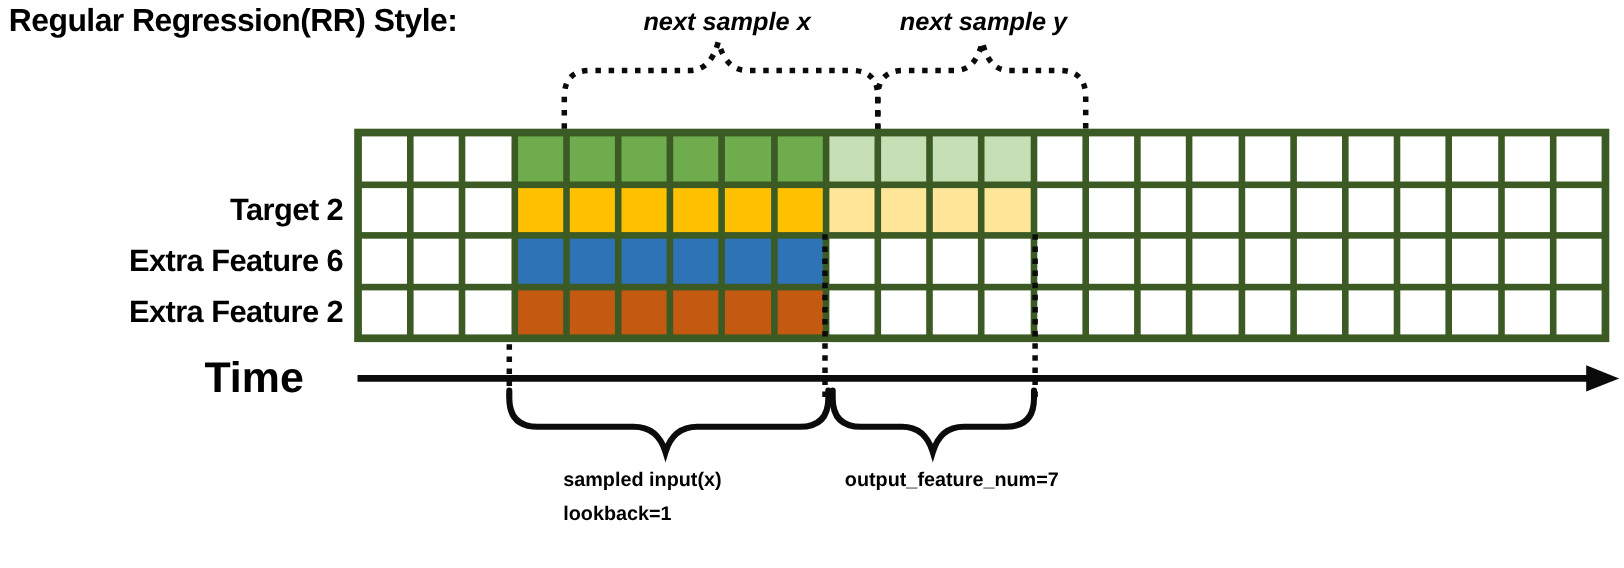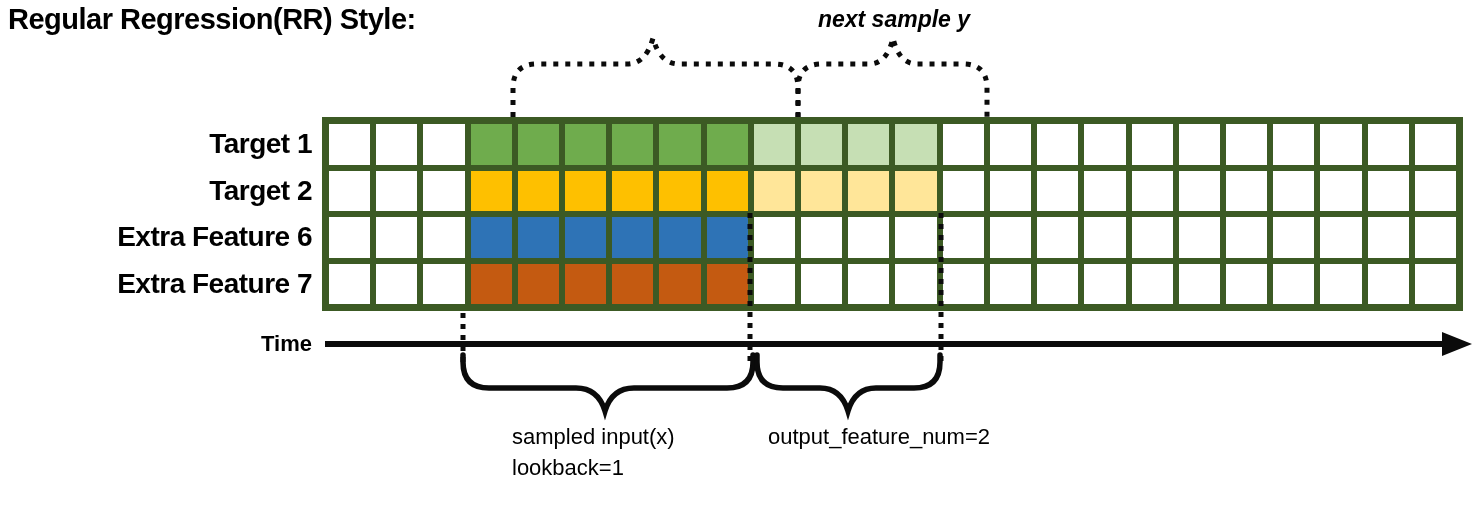--- a/index.html
+++ b/index.html
@@ -24,43 +24,43 @@
     gap:6px;
   }
   .cell {background:#fff;}
   .row-label {
     position:absolute; left:0; width:312px; height:48px; line-height:48px;
     text-align:right; font-size:28px; font-weight:700; letter-spacing:-0.5px;
   }
   .rl0 {top:120px;} .rl1 {top:167px;} .rl2 {top:213px;} .rl3 {top:260px;}
   .time-label {
     position:absolute; left:150px; top:327px; width:162px; height:34px; line-height:34px;
-    text-align:right; font-size:22px; font-weight:700;
+    text-align:center; font-size:39px; font-weight:700;
   }
   .overlay {position:absolute; left:0; top:0; pointer-events:none;}
   .sample-note {
-    position:absolute; top:421px; font-size:22px; font-weight:400; line-height:31px;
+    position:absolute; top:421px; font-size:18px; font-weight:700; line-height:31px;
     white-space:nowrap;
   }
   .note-input {left:512px;}
   .note-output {left:768px;}
 </style>
 </head>
 <body>
 
 <div class="canvas">
 
   <div class="title">Regular Regression(RR) Style:</div>
 
+  <div class="next-label next-x">next sample x</div>
   <div class="next-label next-y">next sample y</div>
 
-  <div class="row-label rl0">Target 1</div>
   <div class="row-label rl1">Target 2</div>
   <div class="row-label rl2">Extra Feature 6</div>
-  <div class="row-label rl3">Extra Feature 7</div>
+  <div class="row-label rl3">Extra Feature 2</div>
 
   <div class="grid">
       <div class="cell" style="background: rgb(255, 255, 255);"></div>
       <div class="cell" style="background: rgb(255, 255, 255);"></div>
       <div class="cell" style="background: rgb(255, 255, 255);"></div>
       <div class="cell" style="background: rgb(111, 172, 77);"></div>
       <div class="cell" style="background: rgb(111, 172, 77);"></div>
       <div class="cell" style="background: rgb(111, 172, 77);"></div>
       <div class="cell" style="background: rgb(111, 172, 77);"></div>
       <div class="cell" style="background: rgb(111, 172, 77);"></div>
@@ -173,16 +173,16 @@
 
     <path d="M 757 355 L 757 362 Q 757 388 783 388 L 820 388 Q 841 388 848 411 Q 855 388 876 388 L 914 388 Q 940 388 940 362 L 940 355" fill="none" stroke="#0b0b0b" stroke-width="5.5" stroke-linecap="round"></path>
   </svg>
 
   <div class="sample-note note-input">
     <div>sampled input(x)</div>
     <div>lookback=1</div>
   </div>
 
   <div class="sample-note note-output">
-    <div>output_feature_num=2</div>
+    <div>output_feature_num=7</div>
   </div>
 
 </div>
 
 </body></html>

